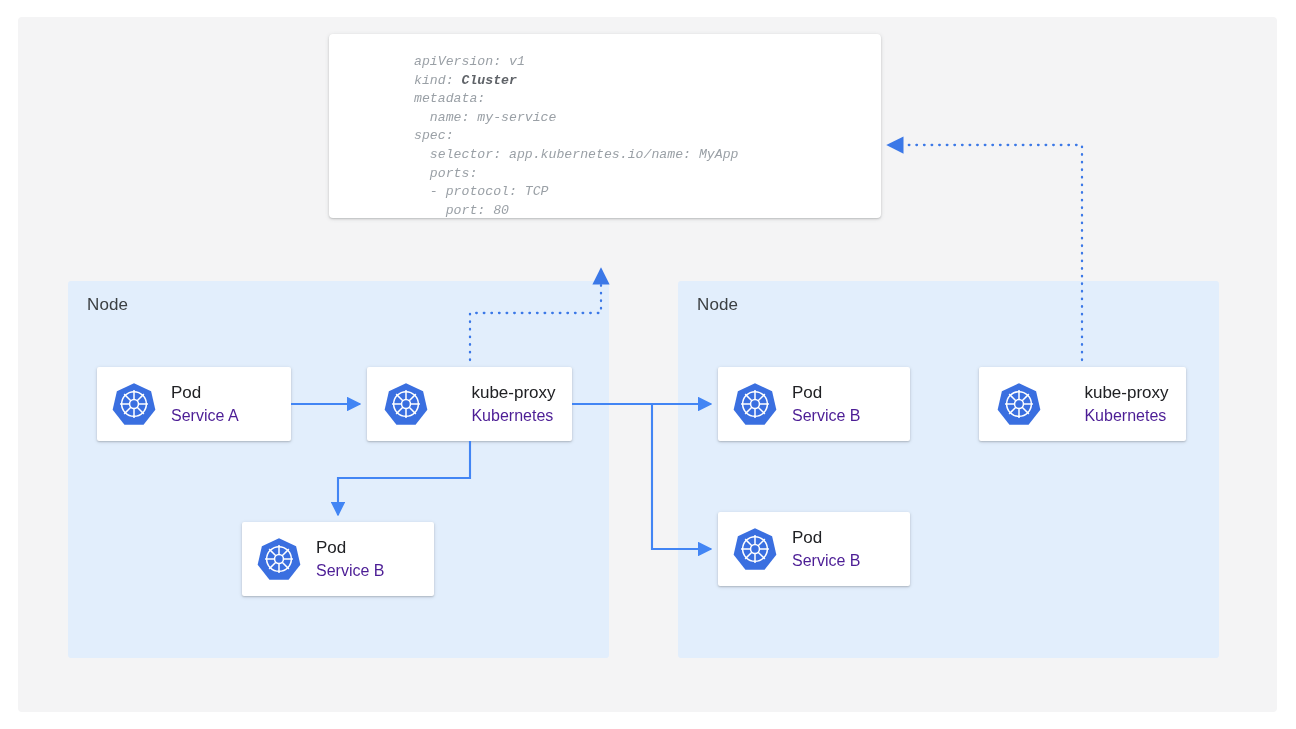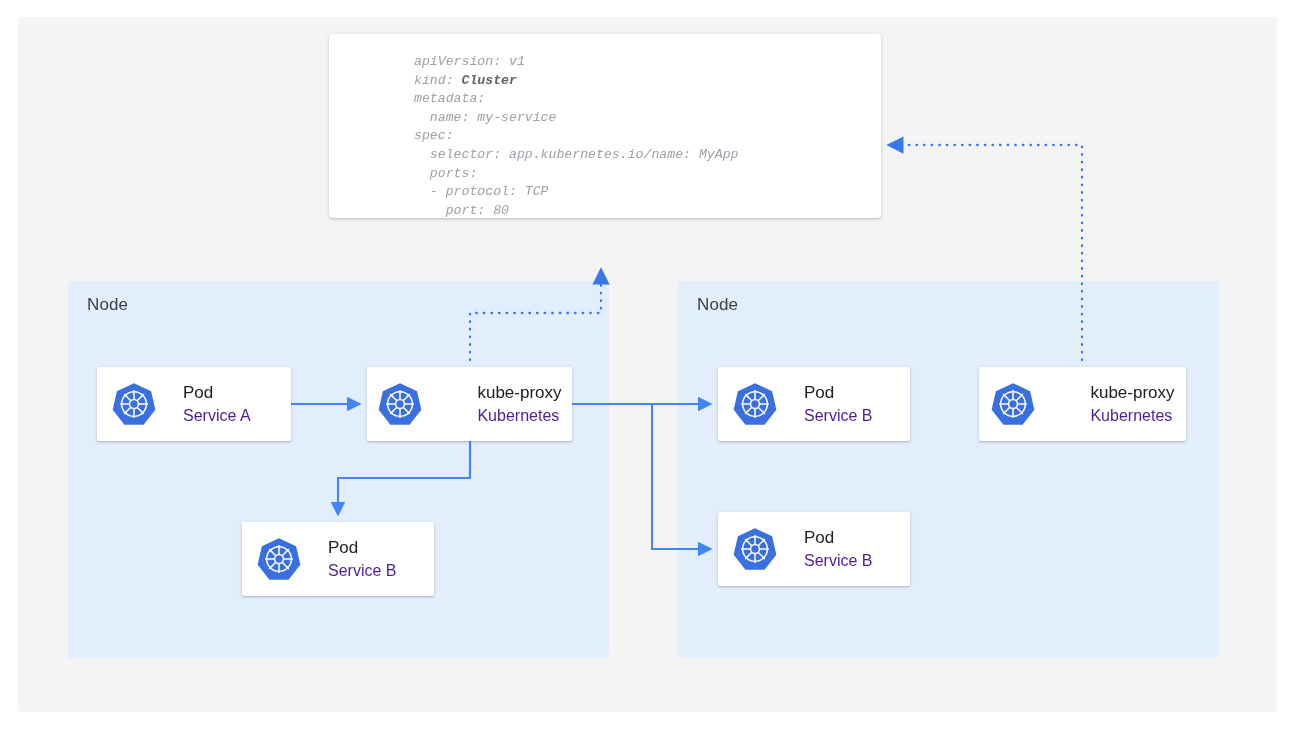--- a/index.html
+++ b/index.html
@@ -67,21 +67,21 @@
   .card.pod-card   { padding-left: 14px; }
   .card.proxy-card { justify-content: center; gap: 28px; }
 
   .card .k8s-icon {
     flex: 0 0 auto;
     width: 46px;
     height: 46px;
     display: block;
   }
   .card .card-text {
-    margin-left: 26px;
+    margin-left: 14px;
     display: flex;
     flex-direction: column;
     justify-content: center;
     line-height: 1.25;
   }
   .card .card-title {
     font-size: 17px;
     color: #202124;
     white-space: nowrap;
   }

